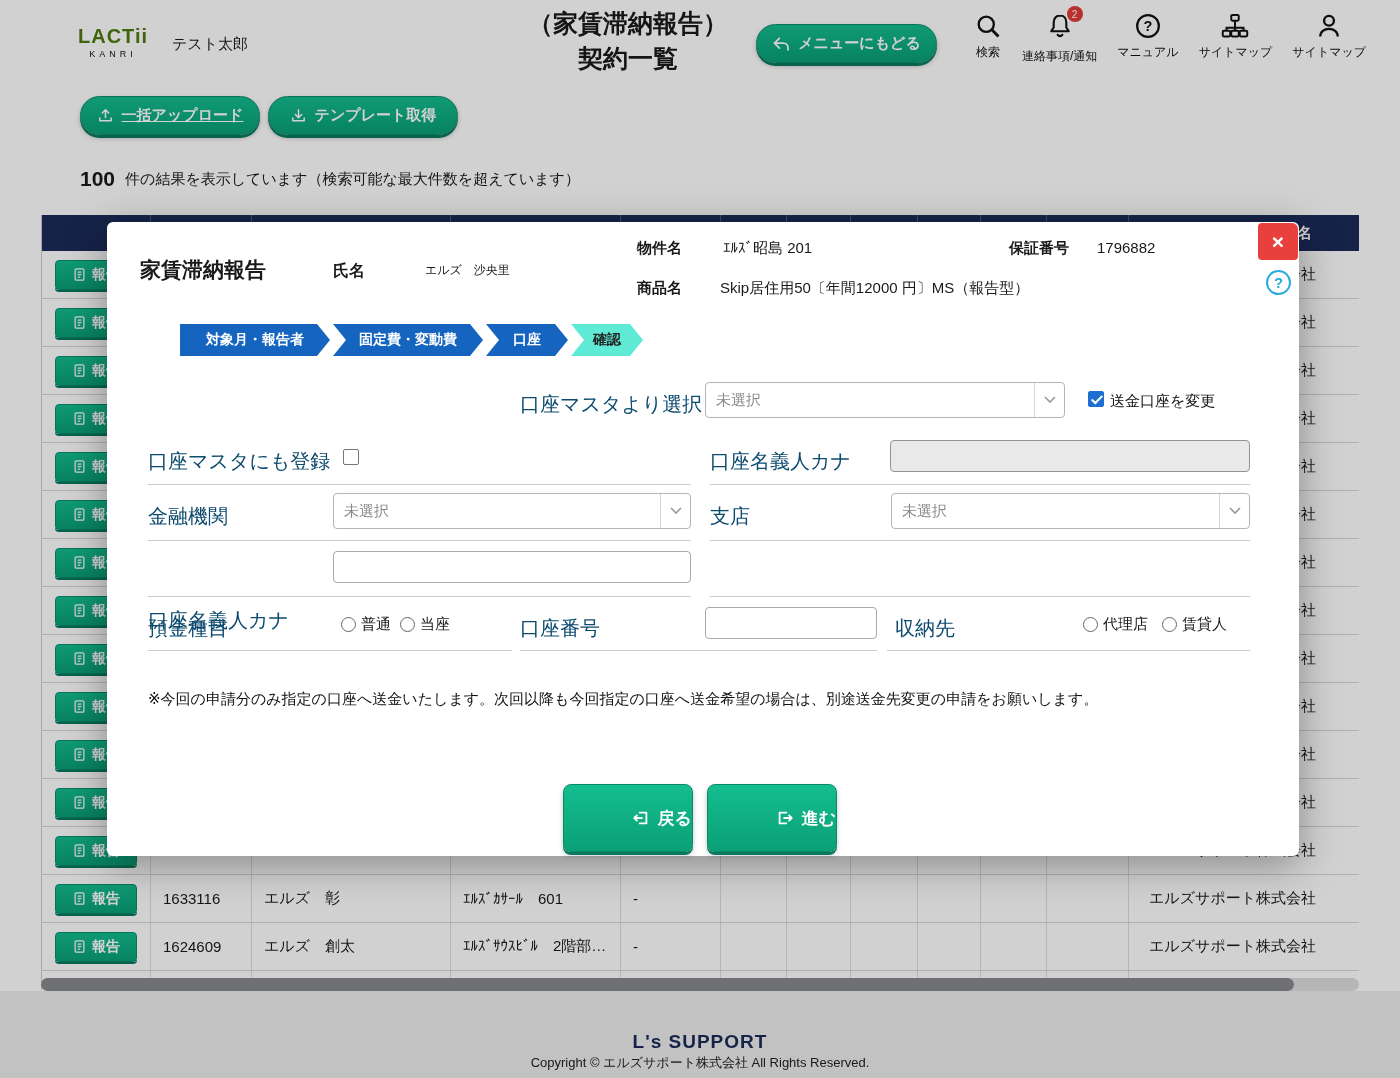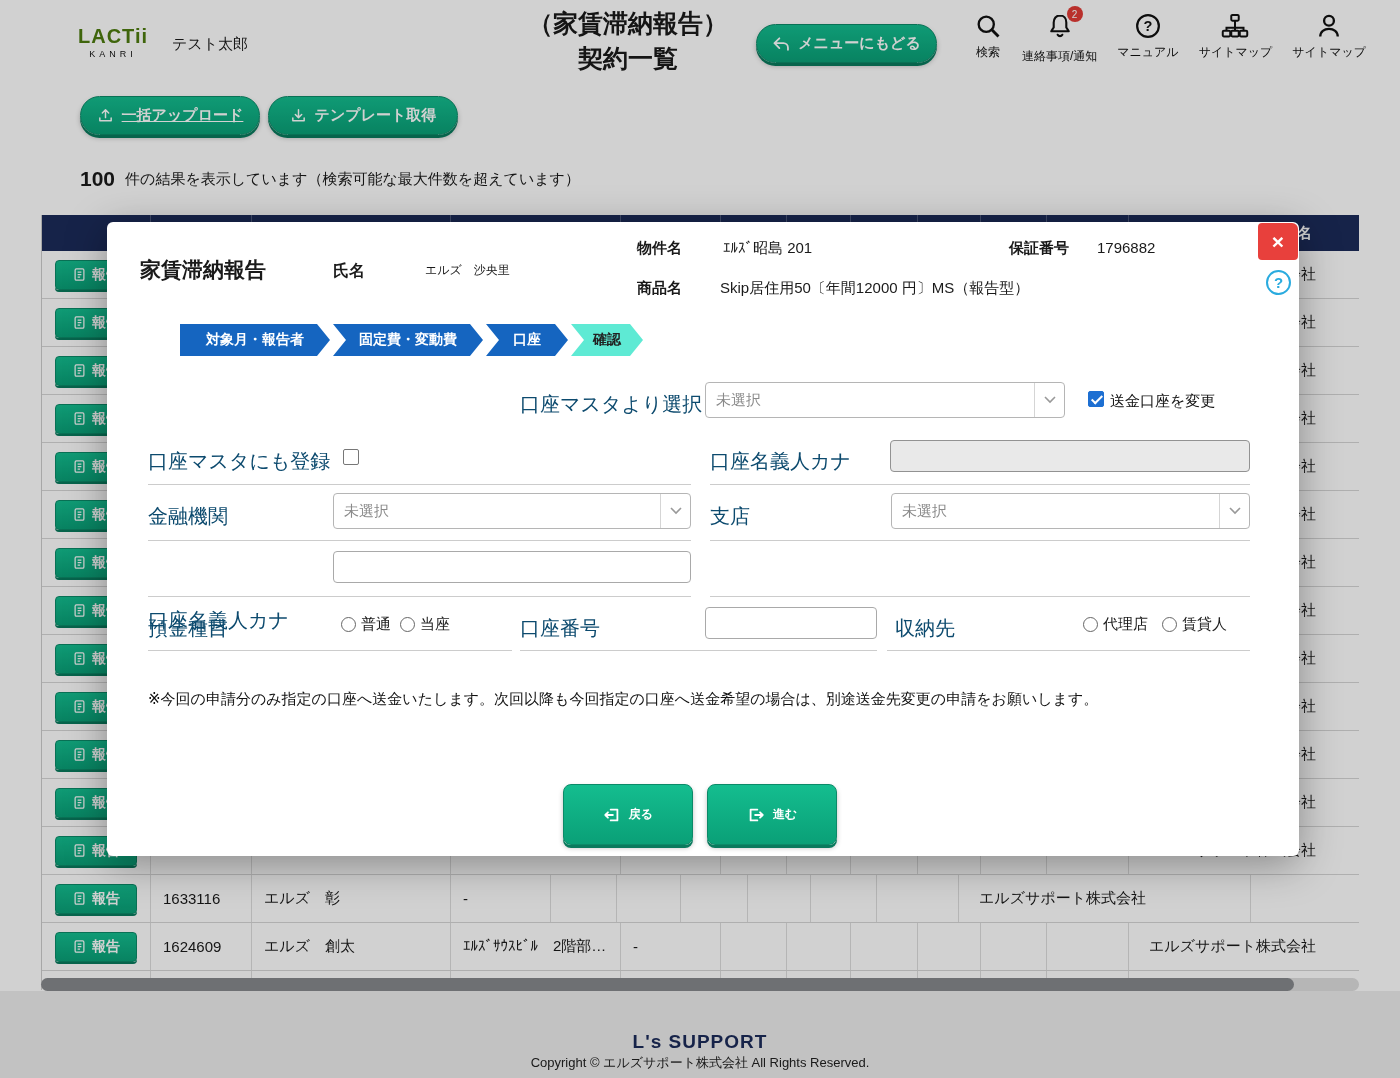--- a/index.html
+++ b/index.html
@@ -120,21 +120,21 @@
               background:#fff; border-radius:2px; cursor:pointer; }
   .checkbox.checked { background:#1d6fd2; border-color:#1d6fd2; }
   .checkbox.checked::after { content:""; position:absolute; left:5px; top:1px; width:4px; height:9px;
               border:solid #fff; border-width:0 2px 2px 0; transform:rotate(45deg); }
 
   .radio { position:absolute; display:flex; align-items:center; gap:5px; font-size:15px; cursor:pointer; }
   .rdot { width:15px; height:15px; border:1.5px solid #666; border-radius:50%; background:#fff; }
 
   .divider { position:absolute; height:1px; background:#ccc; }
   .note { position:absolute; left:41px; top:468px; font-size:15px; color:#111; white-space:nowrap; }
-  .navbtn { position:absolute; width:130px; height:61px; border-radius:8px; font-size:12px; top:562px; }
+  .navbtn { position:absolute; width:130px; height:68px; border-radius:8px; font-size:17px; top:562px;justify-content:flex-end; }
 </style>
 </head>
 <body>
 
 <div class="logo">
   <div class="logo1">LACTii</div>
   <div class="logo2">KANRI</div>
 </div>
 <div class="user">テスト太郎</div>
 <div class="page-title">
@@ -563,20 +563,21 @@
           <g fill="none" stroke="#fff" stroke-width="2">
             <rect x="5" y="3" width="14" height="18" rx="2"></rect>
             <path d="M9 8 h6 M9 12 h6 M9 16 h4"></path>
           </g>
         </svg>
         <span>報告</span>
       </button>
     </div>
     <div class="td c1">1633116</div>
     <div class="td c2">エルズ　彰</div>
+    <div class="td c3">ｴﾙｽﾞｶｻｰﾙ　601</div>
     <div class="td c4">-</div>
     <div class="td c5"></div>
     <div class="td c6"></div>
     <div class="td c7"></div>
     <div class="td c8"></div>
     <div class="td c9"></div>
     <div class="td c10"></div>
     <div class="td c11">エルズサポート株式会社</div>
   </div>
 

